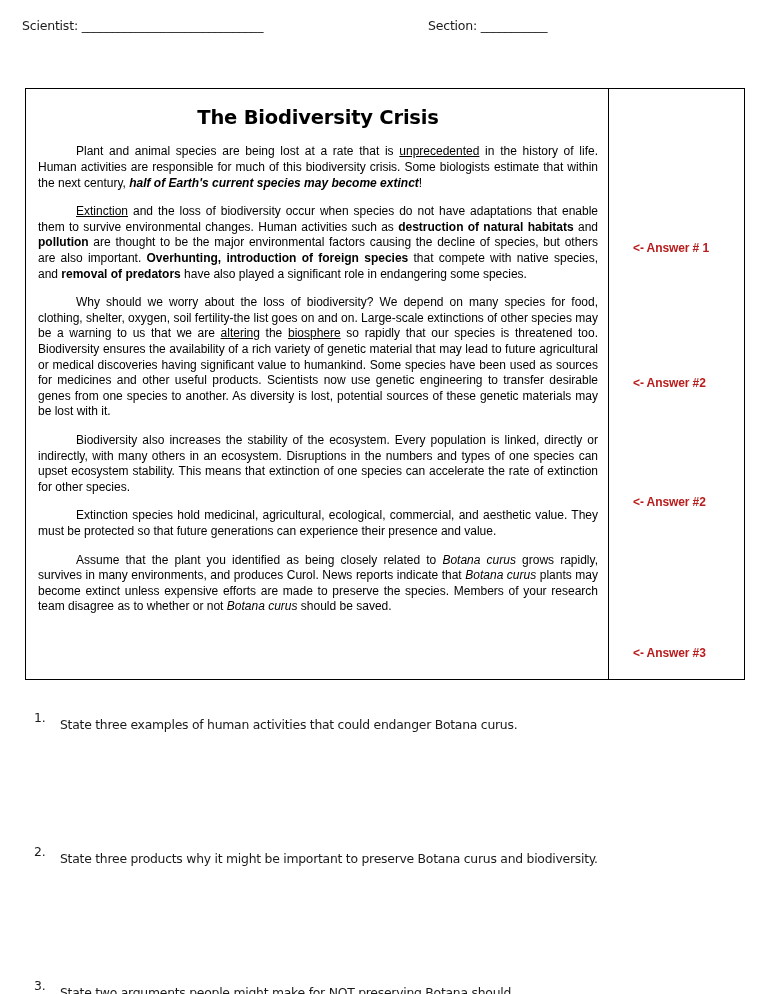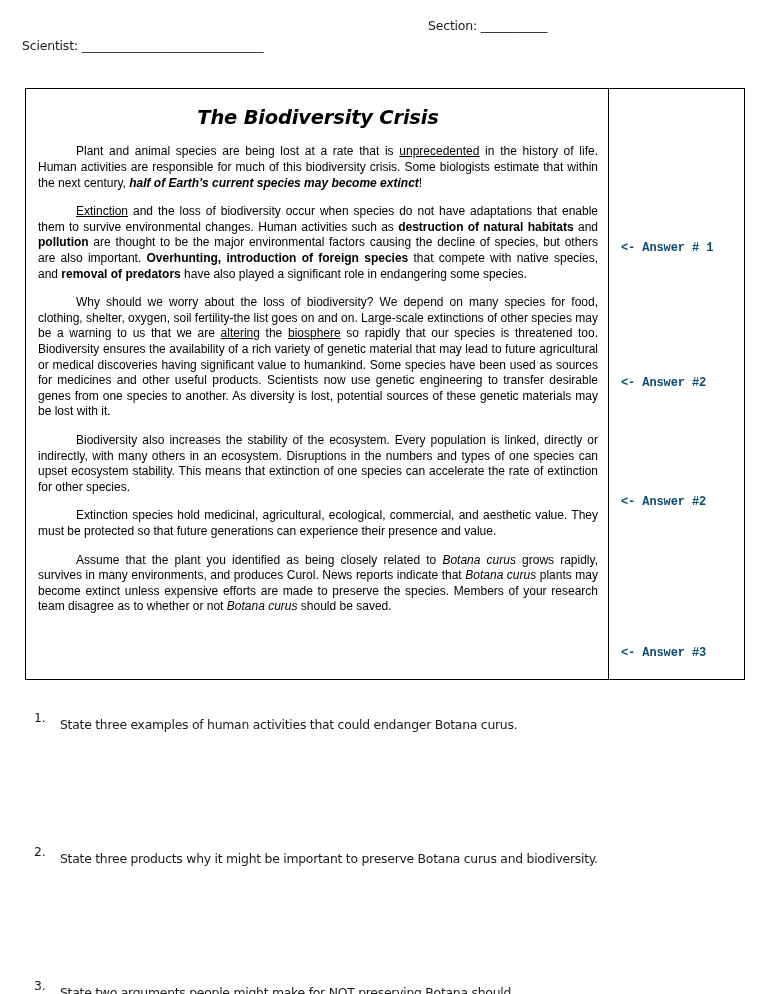--- a/index.html
+++ b/index.html
@@ -26,21 +26,21 @@
     height: 24px;
   }
   .hdr-field {
     position: absolute;
     font-family: "DejaVu Sans", sans-serif;
     font-size: 12.5px;
     letter-spacing: -0.2px;
     white-space: nowrap;
     color: #1a1a1a;
   }
-  .hdr-scientist { left: 22px; top: 0; margin-top: 20px; }
+  .hdr-scientist { left: 22px; top: 0; }
   .hdr-section   { left: 428px; top: 0; }
   .hdr-rule {
     display: inline-block;
     vertical-align: baseline;
   }
 
   
   .worksheet-table {
     position: absolute;
     left: 25px;
@@ -67,48 +67,47 @@
 
   
   .doc-title {
     text-align: center;
     font-family: "DejaVu Sans", sans-serif;
     font-weight: bold;
     font-size: 19.5px;
     letter-spacing: -0.2px;
     margin: 6px 0 16px 0;
     line-height: 1.1;
-    font-style: italic;
   }
   .para {
     font-family: "Liberation Sans", sans-serif;
     font-size: 12px;
     line-height: 15.6px;
     text-align: justify;
     text-justify: inter-word;
     margin: 0 0 13px 0;
     text-indent: 38px;
     color: #000;
   }
   .para:last-child { margin-bottom: 6px; }
   .para b { font-weight: bold; }
   .para i { font-style: italic; }
   .para .bi { font-weight: bold; font-style: italic; }
   .para u { text-decoration: underline; }
 
   
   .answer-note {
     position: absolute;
-    left: 12px;
-    font-family: Liberation Mono, monospace;
+    left: 24px;
+    font-family: Liberation Sans, sans-serif;
     font-weight: bold;
     font-size: 12px;
     letter-spacing: -0.1px;
     white-space: nowrap;
-    color: #0c4a6e;
+    color: #b91c1c;
   }
 
   
   .questions {
     position: absolute;
     left: 0;
     top: 680px;
     width: 768px;
   }
   .question-item {

